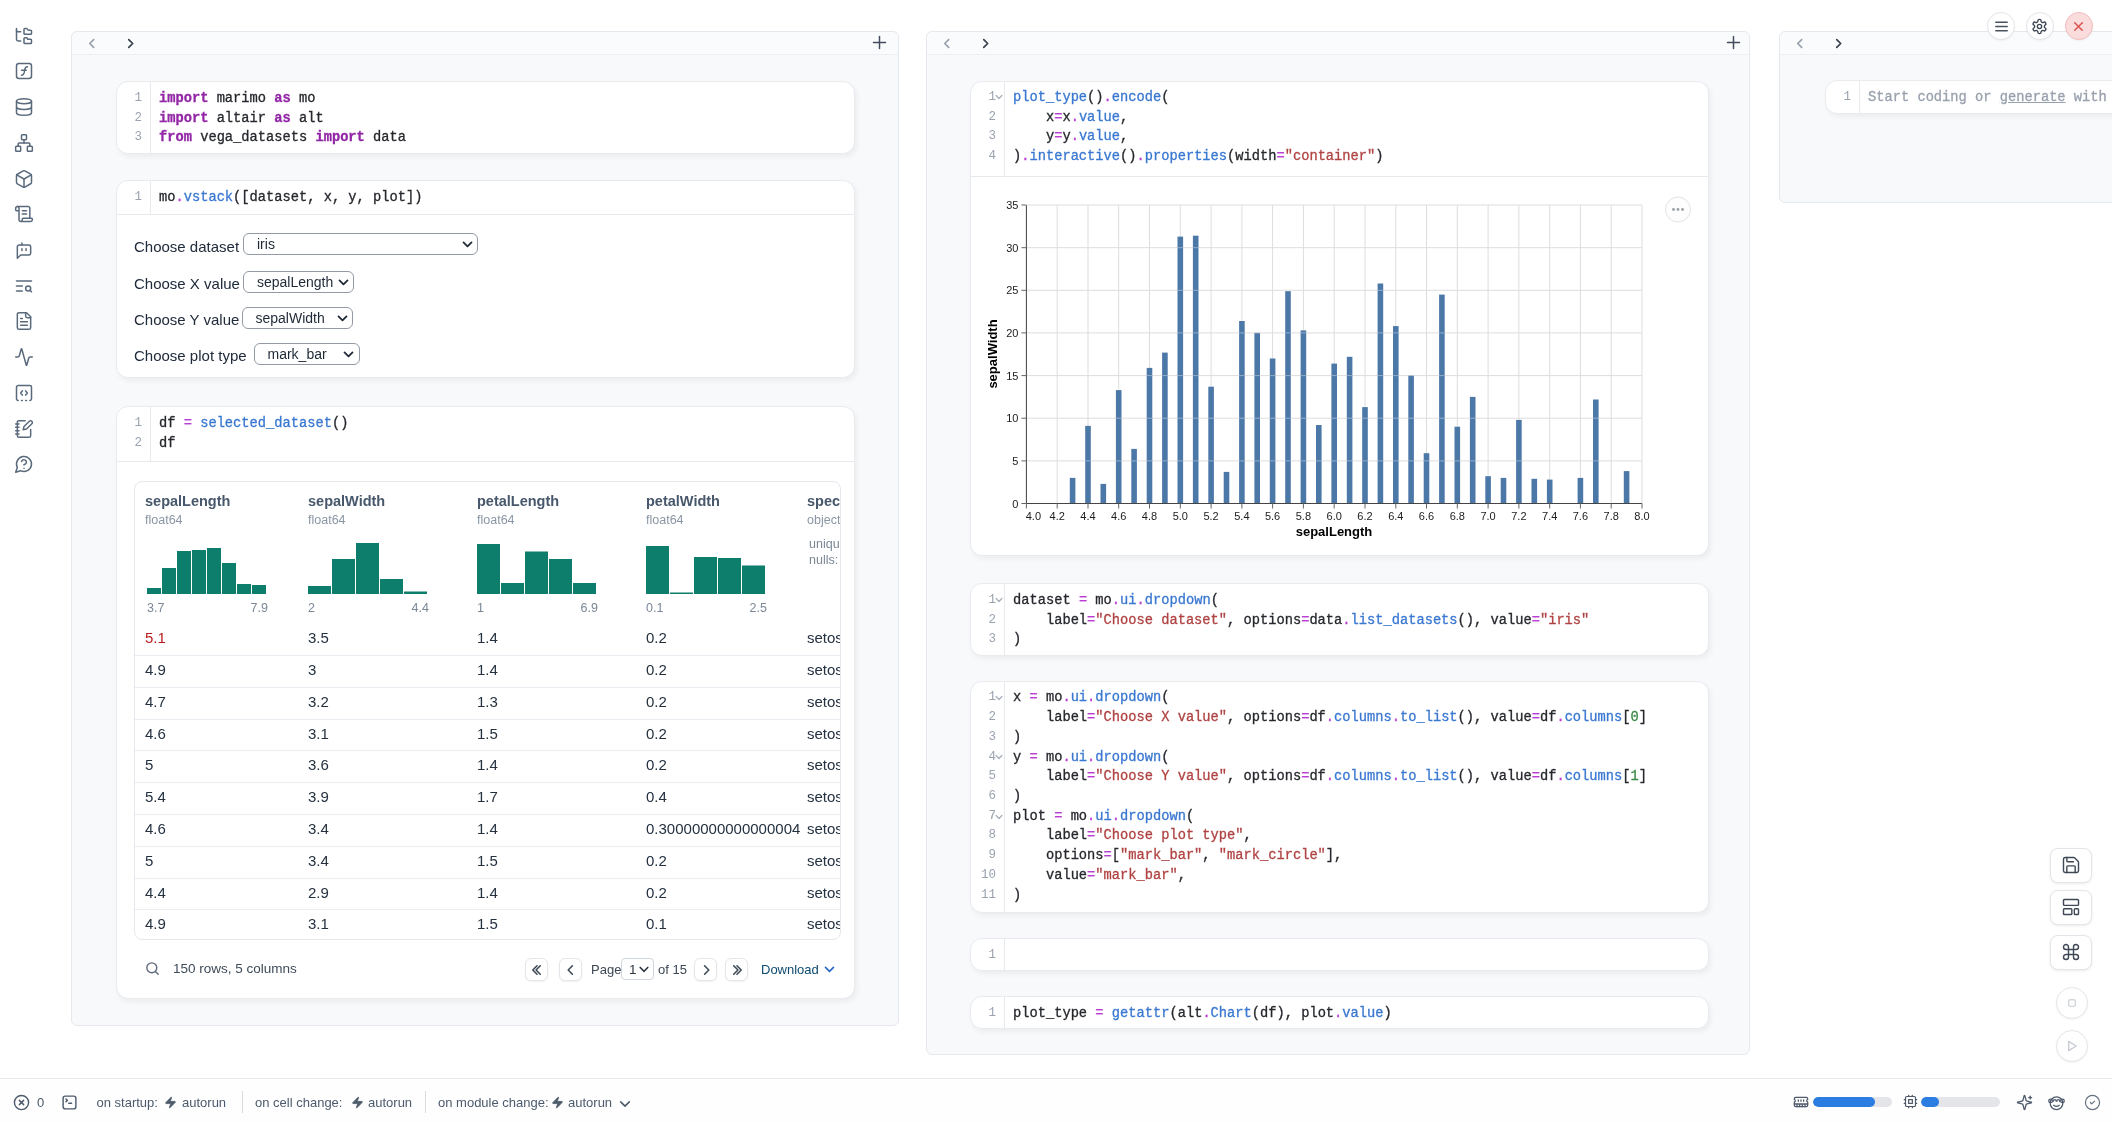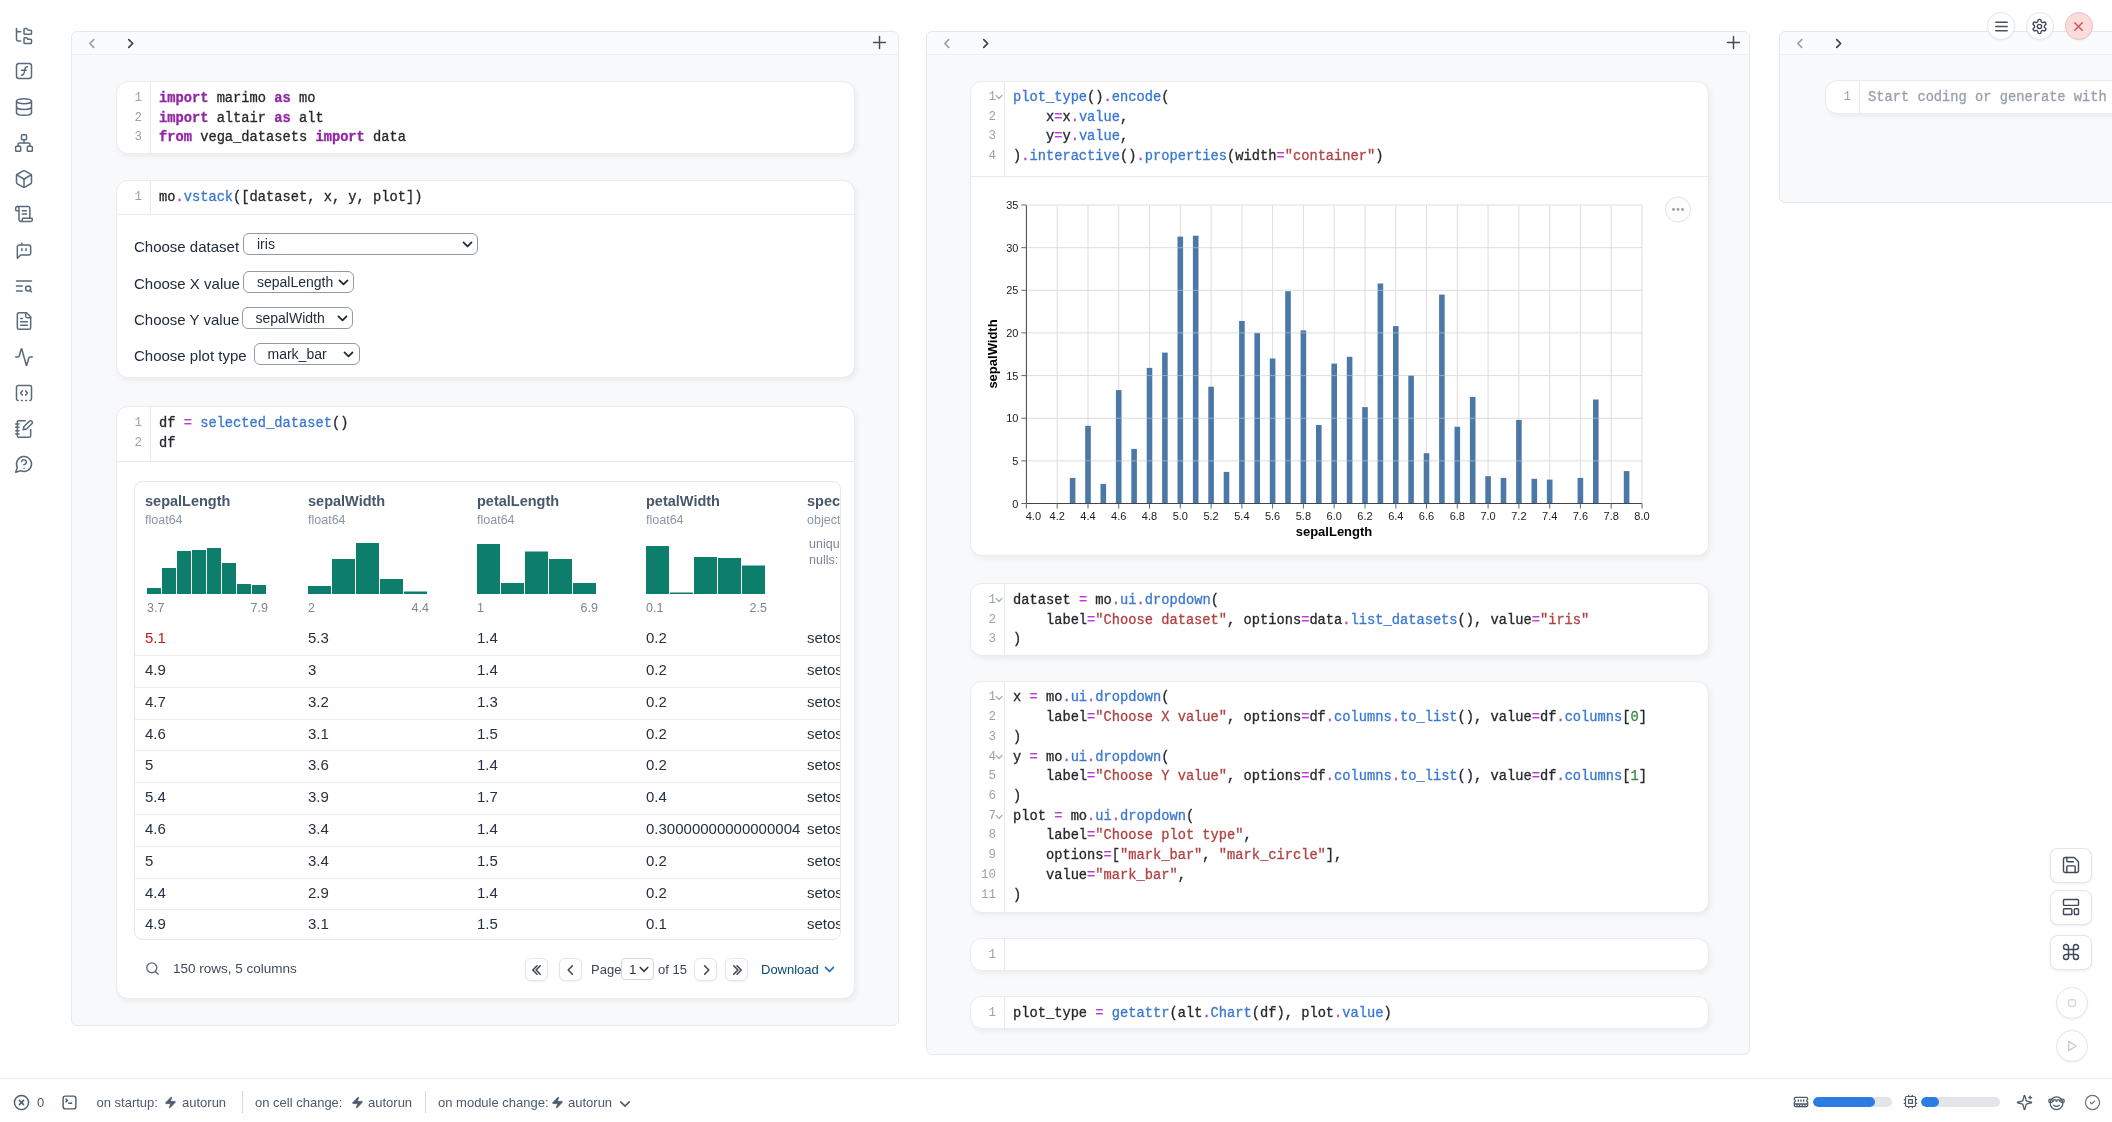--- a/index.html
+++ b/index.html
@@ -240,21 +240,21 @@
           <div style="position:absolute;left:12px;top:119px;width:121px;text-align:right;font-size:12.5px;color:#7b8796">7.9</div>
           <div style="position:absolute;left:173px;top:119px;font-size:12.5px;color:#7b8796">2</div>
           <div style="position:absolute;left:173px;top:119px;width:121px;text-align:right;font-size:12.5px;color:#7b8796">4.4</div>
           <div style="position:absolute;left:342px;top:119px;font-size:12.5px;color:#7b8796">1</div>
           <div style="position:absolute;left:342px;top:119px;width:121px;text-align:right;font-size:12.5px;color:#7b8796">6.9</div>
           <div style="position:absolute;left:511px;top:119px;font-size:12.5px;color:#7b8796">0.1</div>
           <div style="position:absolute;left:511px;top:119px;width:121px;text-align:right;font-size:12.5px;color:#7b8796">2.5</div>
           <div style="position:absolute;left:674px;top:55px;font-size:12.5px;color:#7b8796">unique</div>
           <div style="position:absolute;left:674px;top:71px;font-size:12.5px;color:#7b8796">nulls:</div>
           <div style="position:absolute;left:10px;top:147.5px;font-size:15px;color:#b91c1c;white-space:nowrap">5.1</div>
-          <div style="position:absolute;left:173px;top:147.5px;font-size:15px;color:#243140;white-space:nowrap">5.3</div>
+          <div style="position:absolute;left:173px;top:147.5px;font-size:15px;color:#243140;white-space:nowrap">3.5</div>
           <div style="position:absolute;left:342px;top:147.5px;font-size:15px;color:#243140;white-space:nowrap">1.4</div>
           <div style="position:absolute;left:511px;top:147.5px;font-size:15px;color:#243140;white-space:nowrap">0.2</div>
           <div style="position:absolute;left:672px;top:147.5px;font-size:15px;color:#243140;white-space:nowrap">setosa</div>
           <div style="position:absolute;left:0;top:173.3px;width:705px;height:1px;background:#e9edf1"></div>
           <div style="position:absolute;left:10px;top:179.3px;font-size:15px;color:#243140;white-space:nowrap">4.9</div>
           <div style="position:absolute;left:173px;top:179.3px;font-size:15px;color:#243140;white-space:nowrap">3</div>
           <div style="position:absolute;left:342px;top:179.3px;font-size:15px;color:#243140;white-space:nowrap">1.4</div>
           <div style="position:absolute;left:511px;top:179.3px;font-size:15px;color:#243140;white-space:nowrap">0.2</div>
           <div style="position:absolute;left:672px;top:179.3px;font-size:15px;color:#243140;white-space:nowrap">setosa</div>
           <div style="position:absolute;left:0;top:205.1px;width:705px;height:1px;background:#e9edf1"></div>
@@ -563,21 +563,21 @@
     </div>
     <div class="cell" style="left:970px;top:995.5px;width:739px;height:33.7px">
       <div class="ed" style="height:33.7px;padding-top:0">
         <div class="gut" style="flex-basis:34px;padding-top:7px">1</div>
         <div class="cod" style="padding-top:7px;padding-left:8px">plot_type <span class="o">=</span> <span class="b">getattr</span>(alt<span class="o">.</span><span class="b">Chart</span>(df), plot<span class="o">.</span><span class="b">value</span>)</div>
       </div>
     </div>
     <div class="cell" style="left:1825px;top:80px;width:739px;height:33.7px">
       <div class="ed" style="height:33.7px;padding-top:0">
         <div class="gut" style="flex-basis:34px;padding-top:7px">1</div>
-        <div class="cod" style="padding-top:7px;padding-left:8px"><span style="color:#99a1ad">Start coding or <span style="">generate</span> with AI</span></div>
+        <div class="cod" style="padding-top:7px;padding-left:8px"><span style="color:#99a1ad">Start coding or <span style="text-decoration:underline">generate</span> with AI</span></div>
       </div>
     </div>
     <div class="circb" style="left:1987.0px;top:12.0px;width:28px;height:28px;background:#fff;border-color:#e3e6ea"></div>
     <svg style="position:absolute;left:1992.5px;top:17.5px" width="17" height="17" viewBox="0 0 24 24" fill="none" stroke="#49525f" stroke-width="2.2" stroke-linecap="round" stroke-linejoin="round">
       <path d="M4 6h16"></path>
       <path d="M4 12h16"></path>
       <path d="M4 18h16"></path>
     </svg>
     <div class="circb" style="left:2025.5px;top:12.0px;width:28px;height:28px;background:#fff;border-color:#e3e6ea"></div>
     <svg style="position:absolute;left:2031px;top:17.5px" width="17" height="17" viewBox="0 0 24 24" fill="none" stroke="#3c4554" stroke-width="1.9" stroke-linecap="round" stroke-linejoin="round">

